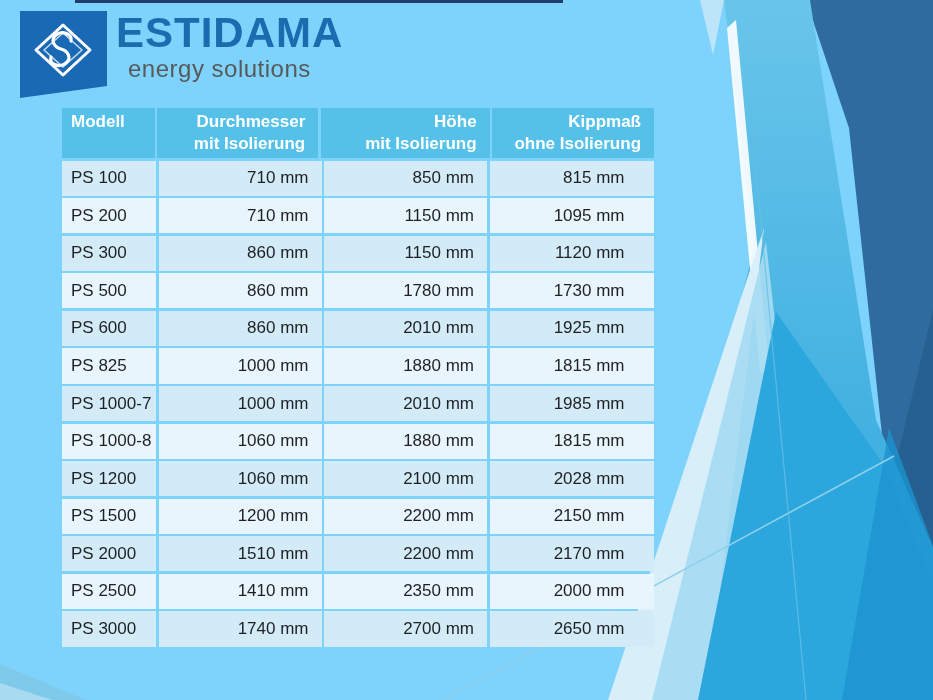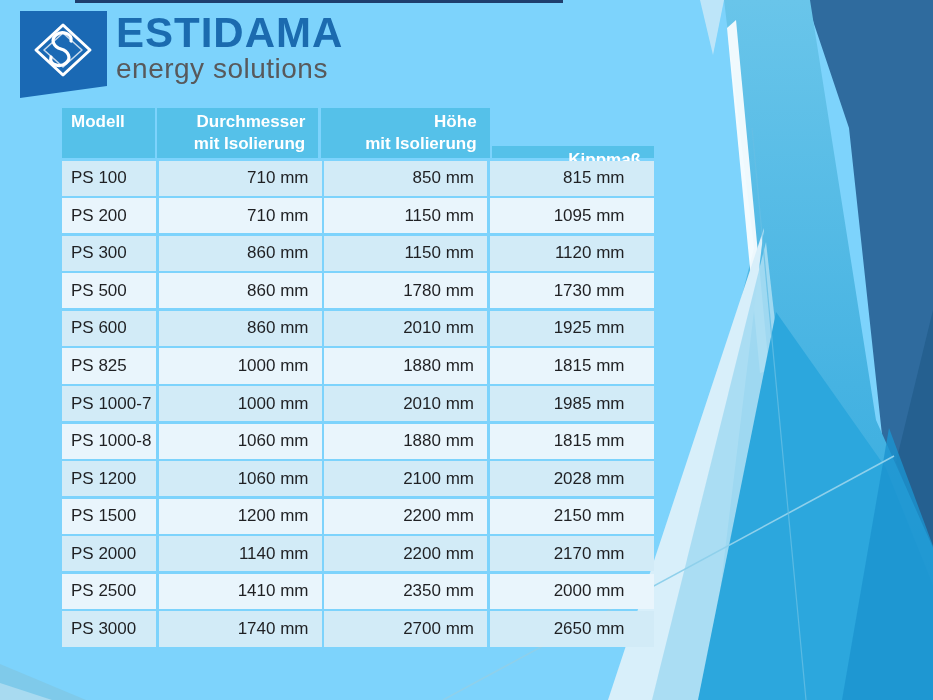--- a/index.html
+++ b/index.html
@@ -11,37 +11,37 @@
   }
   .bg-svg { position:absolute; left:0; top:0; width:933px; height:700px; }
 
   
   .logo-text { position:absolute; left:116px; top:10px; }
   .brand {
     font-size:42px; font-weight:bold; letter-spacing:1px;
     color:var(--brand-blue,#1B6BAF); line-height:46px;
   }
   .tagline {
-    font-size:28px; font-weight:400; letter-spacing:0.5px;
-    color:var(--tagline-gray,#58595B); line-height:30px; margin-top:-2px;
+    font-size:24px; font-weight:400; letter-spacing:0.5px;
+    color:var(--tagline-gray,#58595B); line-height:30px; margin-top:-2px;margin-left:12px;
   }
 
   
   .dim-table { position:absolute; left:62px; top:108px; width:592px; }
   .thead { display:flex; gap:2.5px; height:50px; margin-bottom:2.5px; }
   .hcell {
     background:var(--header-bg,#55C1E9); color:#ffffff;
     font-size:17px; font-weight:bold; line-height:22px; padding-top:3px;
     display:flex; flex-direction:column;
   }
   .hcell .hl { display:block; }
   .hcell.c0 { width:94px;  text-align:left;  padding-left:9px;  }
   .hcell.c1 { width:163px; text-align:right; padding-right:13px; }
   .hcell.c2 { width:171px; text-align:right; padding-right:13px; }
-  .hcell.c3 { width:164px; text-align:right; padding-right:13px;margin-top:38px; }
+  .hcell.c3 { width:164px; text-align:right; padding-right:13px; }
 
   .trow { display:flex; gap:2.5px; height:35.2px; margin-bottom:2.4px; }
   .trow:last-child { margin-bottom:0; }
   .trow.dark  .cell { background:var(--row-dark,#D2EBF7); }
   .trow.light .cell { background:var(--row-light,#E9F5FC); }
   .cell {
     display:flex; align-items:center; font-size:17px; color:var(--text-dark,#1F2023);
   }
   .cell.c0 { width:94px;  justify-content:flex-start; padding-left:9px;  }
   .cell.c1 { width:163px; justify-content:flex-end;  padding-right:13px; }
@@ -168,21 +168,21 @@
       <div class="cell c3">2028 mm</div>
     </div>
         <div class="trow light">
       <div class="cell c0">PS 1500</div>
       <div class="cell c1">1200 mm</div>
       <div class="cell c2">2200 mm</div>
       <div class="cell c3">2150 mm</div>
     </div>
         <div class="trow dark">
       <div class="cell c0">PS 2000</div>
-      <div class="cell c1">1140 mm</div>
+      <div class="cell c1">1510 mm</div>
       <div class="cell c2">2200 mm</div>
       <div class="cell c3">2170 mm</div>
     </div>
         <div class="trow light">
       <div class="cell c0">PS 2500</div>
       <div class="cell c1">1410 mm</div>
       <div class="cell c2">2350 mm</div>
       <div class="cell c3">2000 mm</div>
     </div>
         <div class="trow dark">

